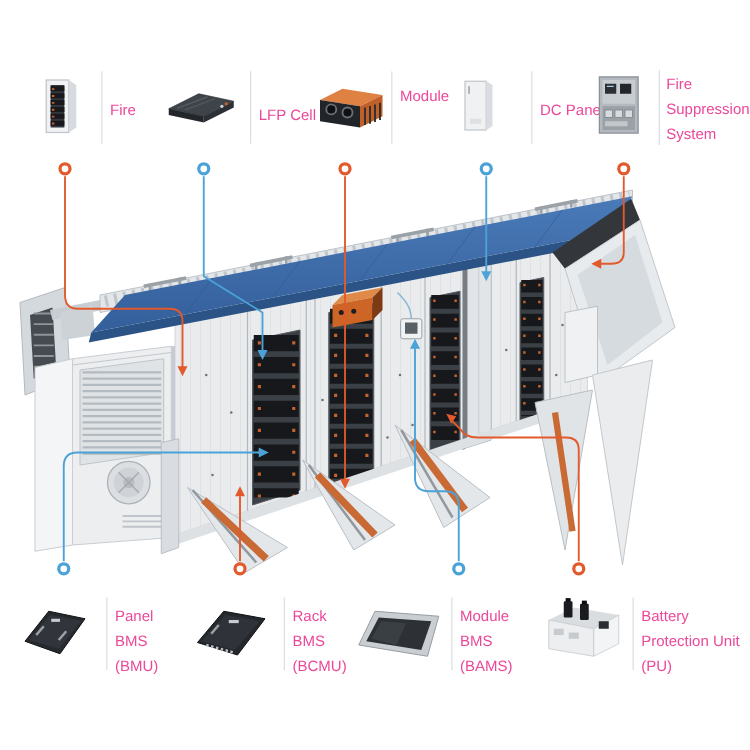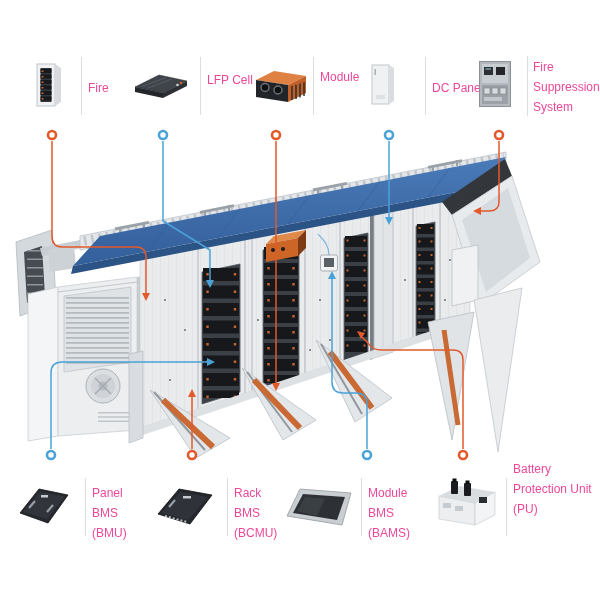--- a/index.html
+++ b/index.html
@@ -31,21 +31,21 @@
     <svg class="abs" style="left:132px;top:70px" width="58" height="32" viewBox="0 0 58 32">
       <polygon points="3,17 27,5 55,11 31,23" fill="#3f444a" stroke="#26292d" stroke-width="0.5"></polygon>
       <polygon points="3,17 31,23 31,28 3,22" fill="#23262a"></polygon>
       <polygon points="31,23 55,11 55,16 31,28" fill="#2c3034"></polygon>
       <line x1="10" y1="16.5" x2="34" y2="7.5" stroke="#565c63" stroke-width="1"></line>
       <line x1="16" y1="18" x2="40" y2="9" stroke="#565c63" stroke-width="1"></line>
       <circle cx="49" cy="13" r="1.3" fill="#c4622e"></circle>
       <circle cx="45.5" cy="15" r="1.3" fill="#d0d3d6"></circle>
     </svg>
     <div class="divider" style="left:200px;top:57px"></div>
-    <div class="legend-label" style="left:207px;top:70px;width:55px">LFP Cell</div>
+    <div class="legend-label" style="left:207px;top:82px;width:55px">LFP Cell</div>
 
     <svg class="abs" style="left:251px;top:66px" width="60" height="40" viewBox="0 0 60 40">
       <polygon points="5,14 23,5 55,10 37,19" fill="#df8142"></polygon>
       <polygon points="5,14 37,19 37,36 5,31" fill="#212428"></polygon>
       <polygon points="37,19 55,10 55,27 37,36" fill="#c05f27"></polygon>
       <line x1="41" y1="20" x2="41" y2="34" stroke="#2b2e31" stroke-width="1.5"></line>
       <line x1="45" y1="18.8" x2="45" y2="33" stroke="#2b2e31" stroke-width="1.5"></line>
       <line x1="49" y1="17.5" x2="49" y2="31.5" stroke="#2b2e31" stroke-width="1.5"></line>
       <line x1="53" y1="16.2" x2="53" y2="30" stroke="#2b2e31" stroke-width="1.5"></line>
       <circle cx="14" cy="21.5" r="4" fill="#0e1012" stroke="#6a7076" stroke-width="1.5"></circle>
@@ -350,16 +350,16 @@
       <polygon points="44,26 64,15 64,38 44,48" fill="#f3f4f6" stroke="#c2c7cc" stroke-width="0.6"></polygon>
       <rect x="20" y="4" width="7" height="13" rx="1" fill="#191b1e"></rect>
       <rect x="33" y="6" width="7" height="13" rx="1" fill="#191b1e"></rect>
       <rect x="21.5" y="1.5" width="4" height="3" fill="#0c0d0f"></rect>
       <rect x="34.5" y="3.5" width="4" height="3" fill="#0c0d0f"></rect>
       <rect x="48" y="20" width="8" height="6" fill="#2a2d31"></rect>
       <rect x="12" y="26" width="8" height="5" fill="#c6cbd0"></rect>
       <rect x="24" y="29" width="8" height="5" fill="#c6cbd0"></rect>
     </svg>
     <div class="divider" style="left:506px;top:478px"></div>
-    <div class="legend-label" style="left:513px;top:459px;width:84px">Battery Protection Unit (PU)</div>
+    <div class="legend-label" style="left:513px;top:483px;width:84px">Battery Protection Unit (PU)</div>
   </div>
 
 </div>
 
 </body></html>

